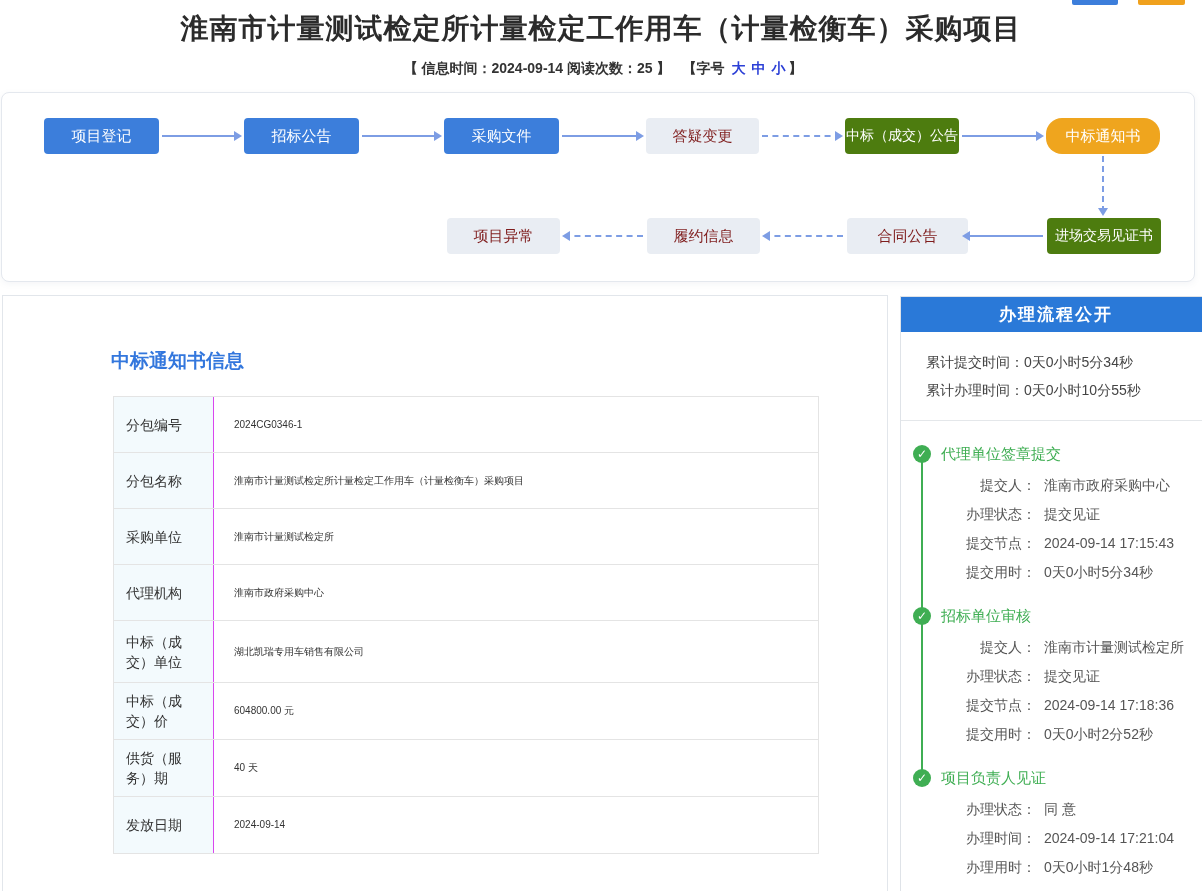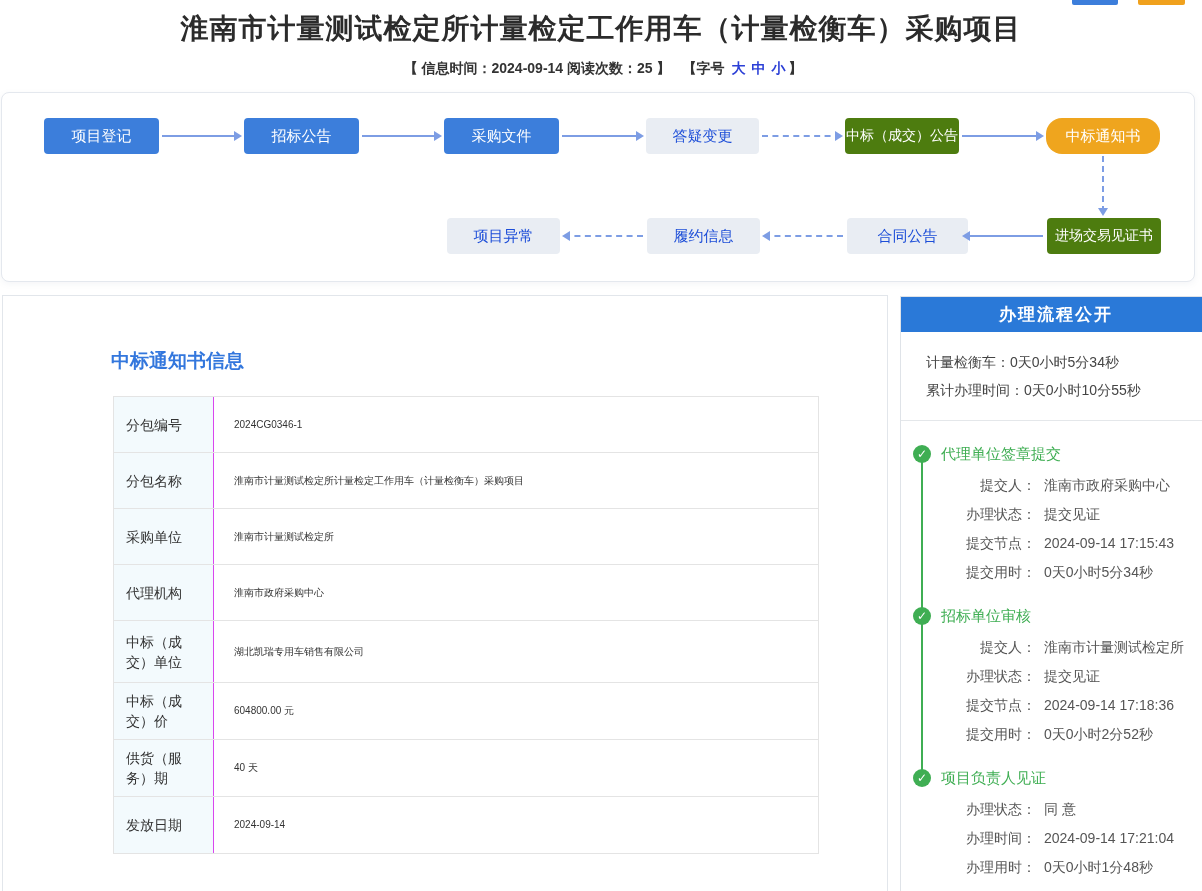--- a/index.html
+++ b/index.html
@@ -22,21 +22,21 @@
 
   
   .flow-card { position:absolute; left:1px; top:92px; width:1194px; height:190px;
                background:#fff; border:1px solid #e4e8ee; border-radius:8px;
                box-shadow:0 2px 6px rgba(120,130,150,.08); }
   .fbox { position:absolute; height:36px; display:flex; align-items:center; justify-content:center;
           border-radius:4px; font-size:15px; color:#fff; cursor:pointer; white-space:nowrap; }
   .fbox.blue        { background:#3c7edb; }
   .fbox.blue-strong { background:#4d7c0f; font-size:14px; }
   .fbox.orange      { background:#efa51e;border-radius:16px; }
-  .fbox.gray        { background:#e9edf3; color:#1d4ed8; }
+  .fbox.gray        { background:#e9edf3; color:#7f1d1d; }
 
   .arrow-h { position:absolute; height:0; border-top:2px solid #7d9de4; }
   .arrow-h.dashed { border-top-style:dashed; }
   .arrow-h.right::after { content:''; position:absolute; right:-2px; top:-6px;
       border-top:5px solid transparent; border-bottom:5px solid transparent; border-left:8px solid #7d9de4; }
   .arrow-h.left::before { content:''; position:absolute; left:-2px; top:-6px;
       border-top:5px solid transparent; border-bottom:5px solid transparent; border-right:8px solid #7d9de4; }
   .arrow-v { position:absolute; width:0; border-left:2px dashed #7d9de4; }
   .arrow-v::after { content:''; position:absolute; bottom:-4px; left:-6px;
       border-left:5px solid transparent; border-right:5px solid transparent; border-top:8px solid #7d9de4; }
@@ -152,21 +152,21 @@
         <div class="tlabel">发放日期</div>
         <div class="tvalue">2024-09-14</div>
       </div>
     </div>
   </div>
 
   <div class="side-card">
     <div class="side-header">办理流程公开</div>
 
     <div class="side-summary">
-      <div class="sline"><span>计量检衡车：</span><span>0天0小时5分34秒</span></div>
+      <div class="sline"><span>累计提交时间：</span><span>0天0小时5分34秒</span></div>
       <div class="sline"><span>累计办理时间：</span><span>0天0小时10分55秒</span></div>
     </div>
 
     <div class="timeline">
       <div class="tl-line"></div>
 
       <div class="tl-step">
         <span class="tl-icon">✓</span>
         <div class="tl-title">代理单位签章提交</div>
         <div class="tl-details">

